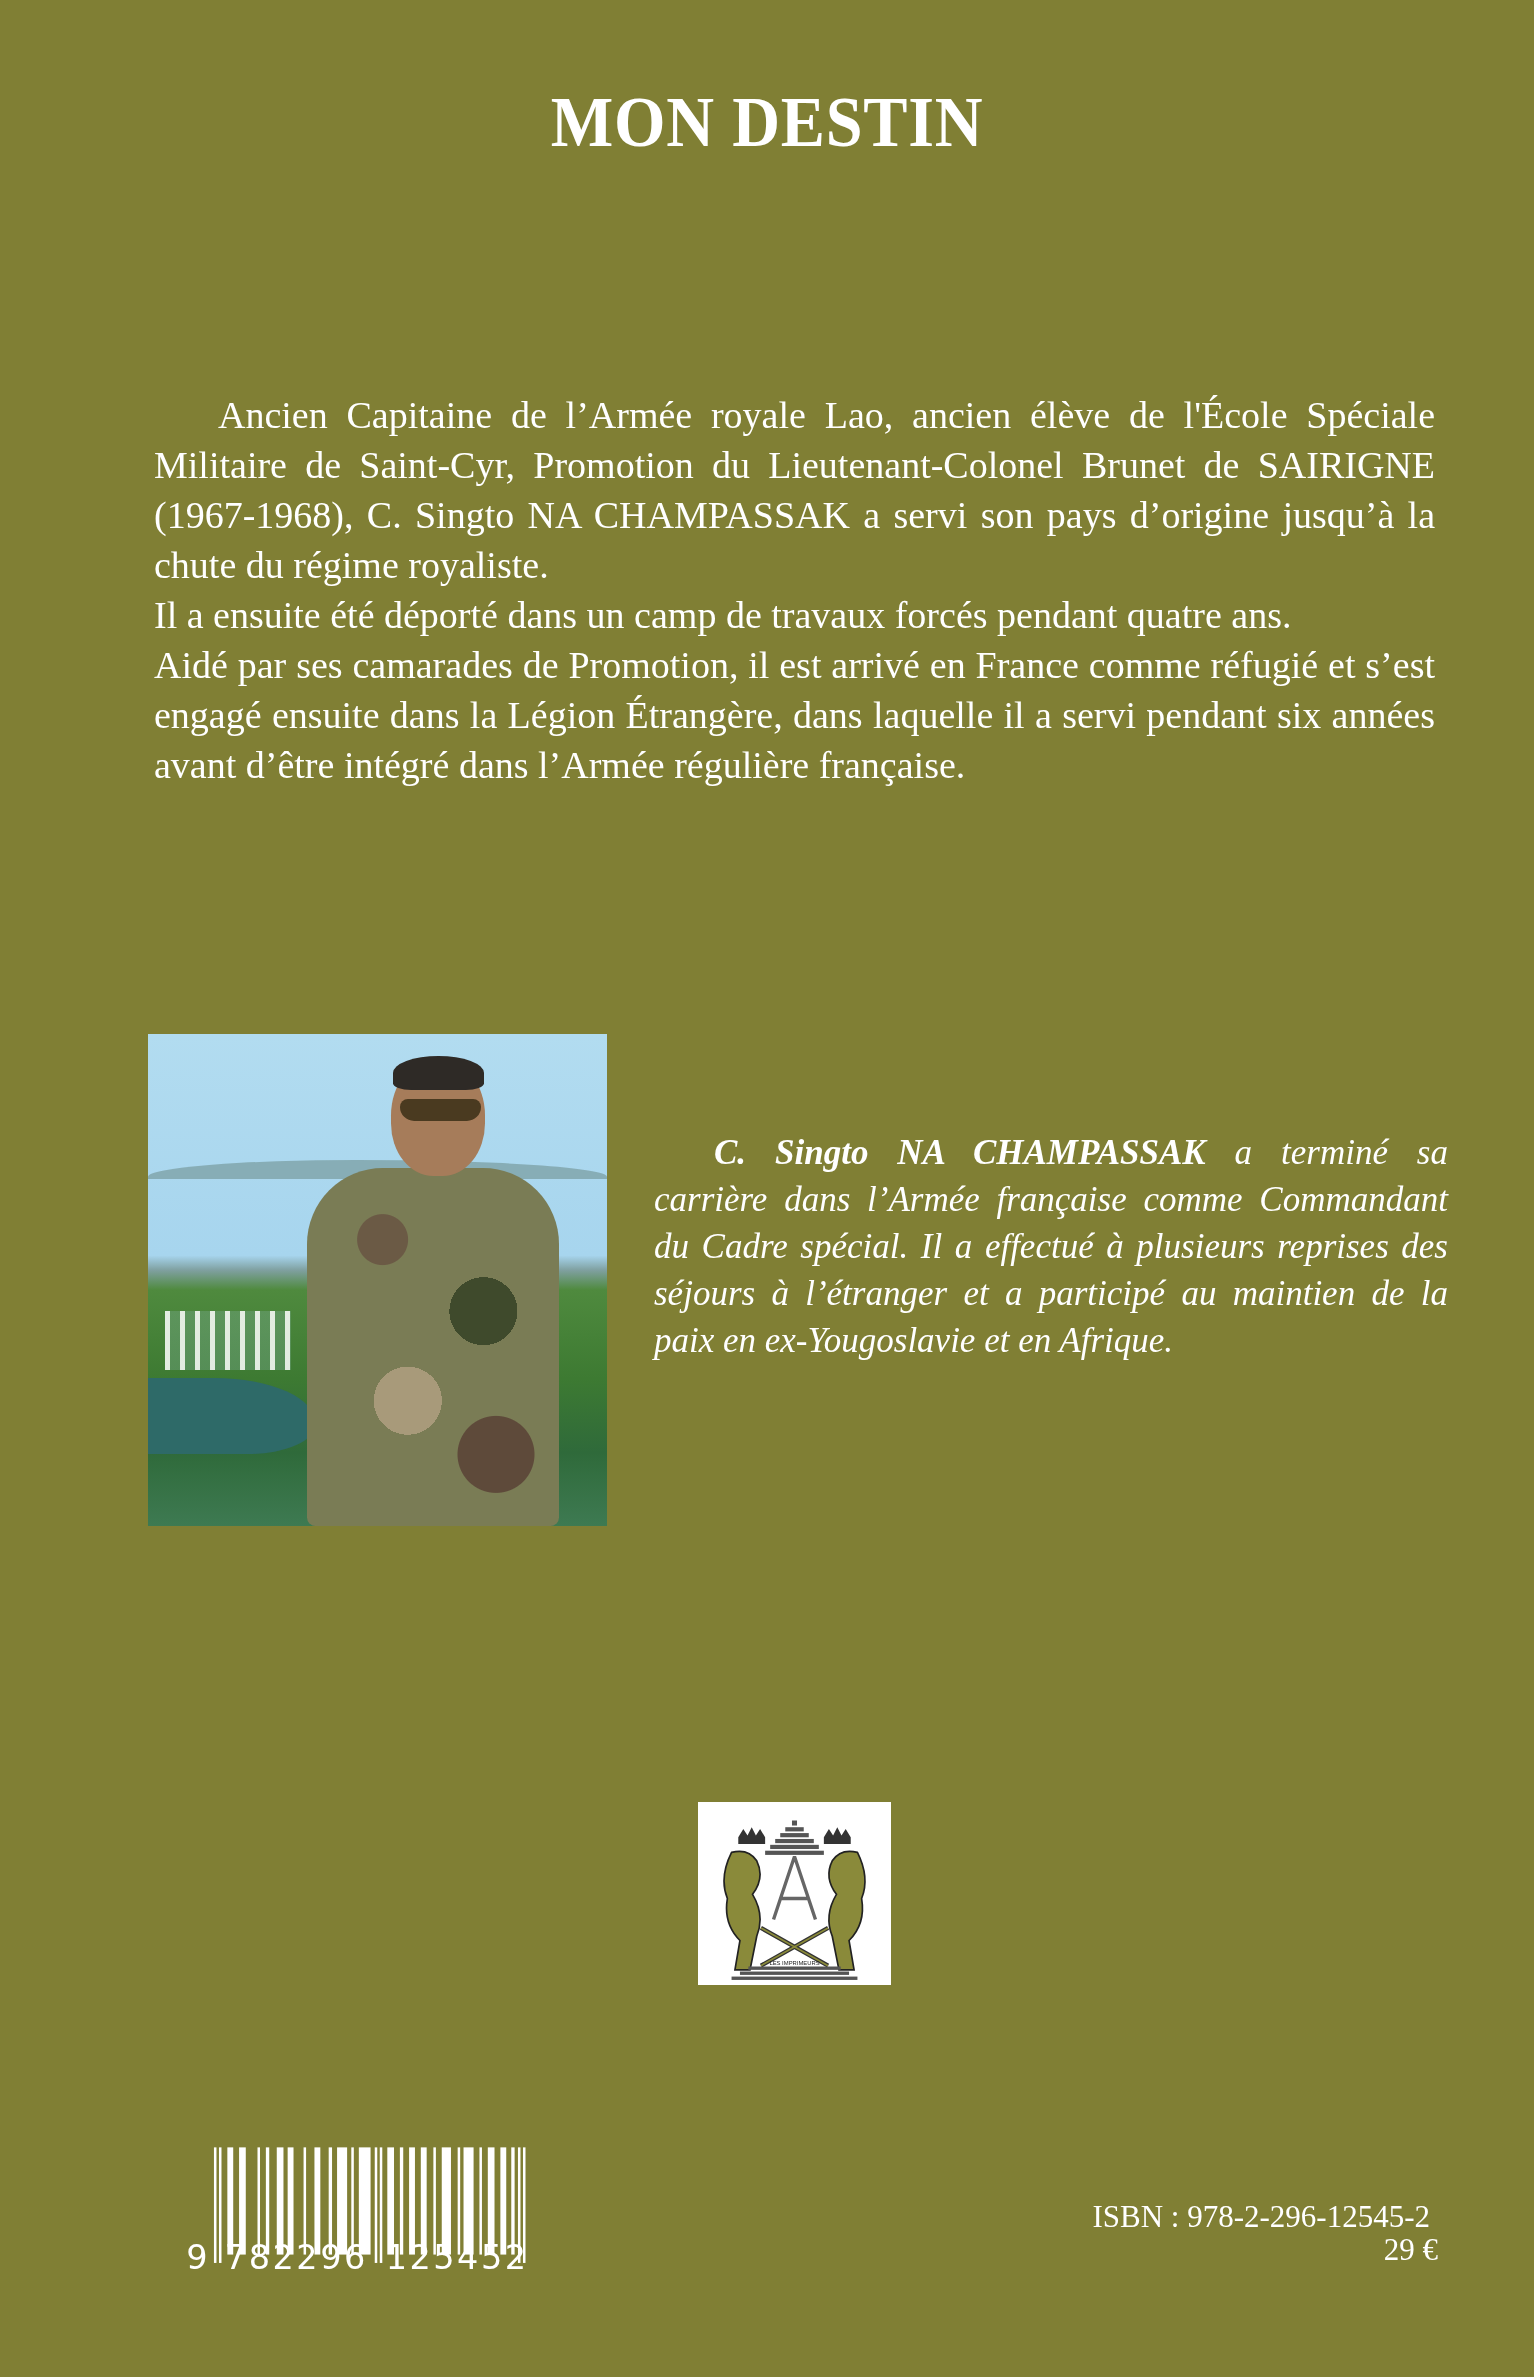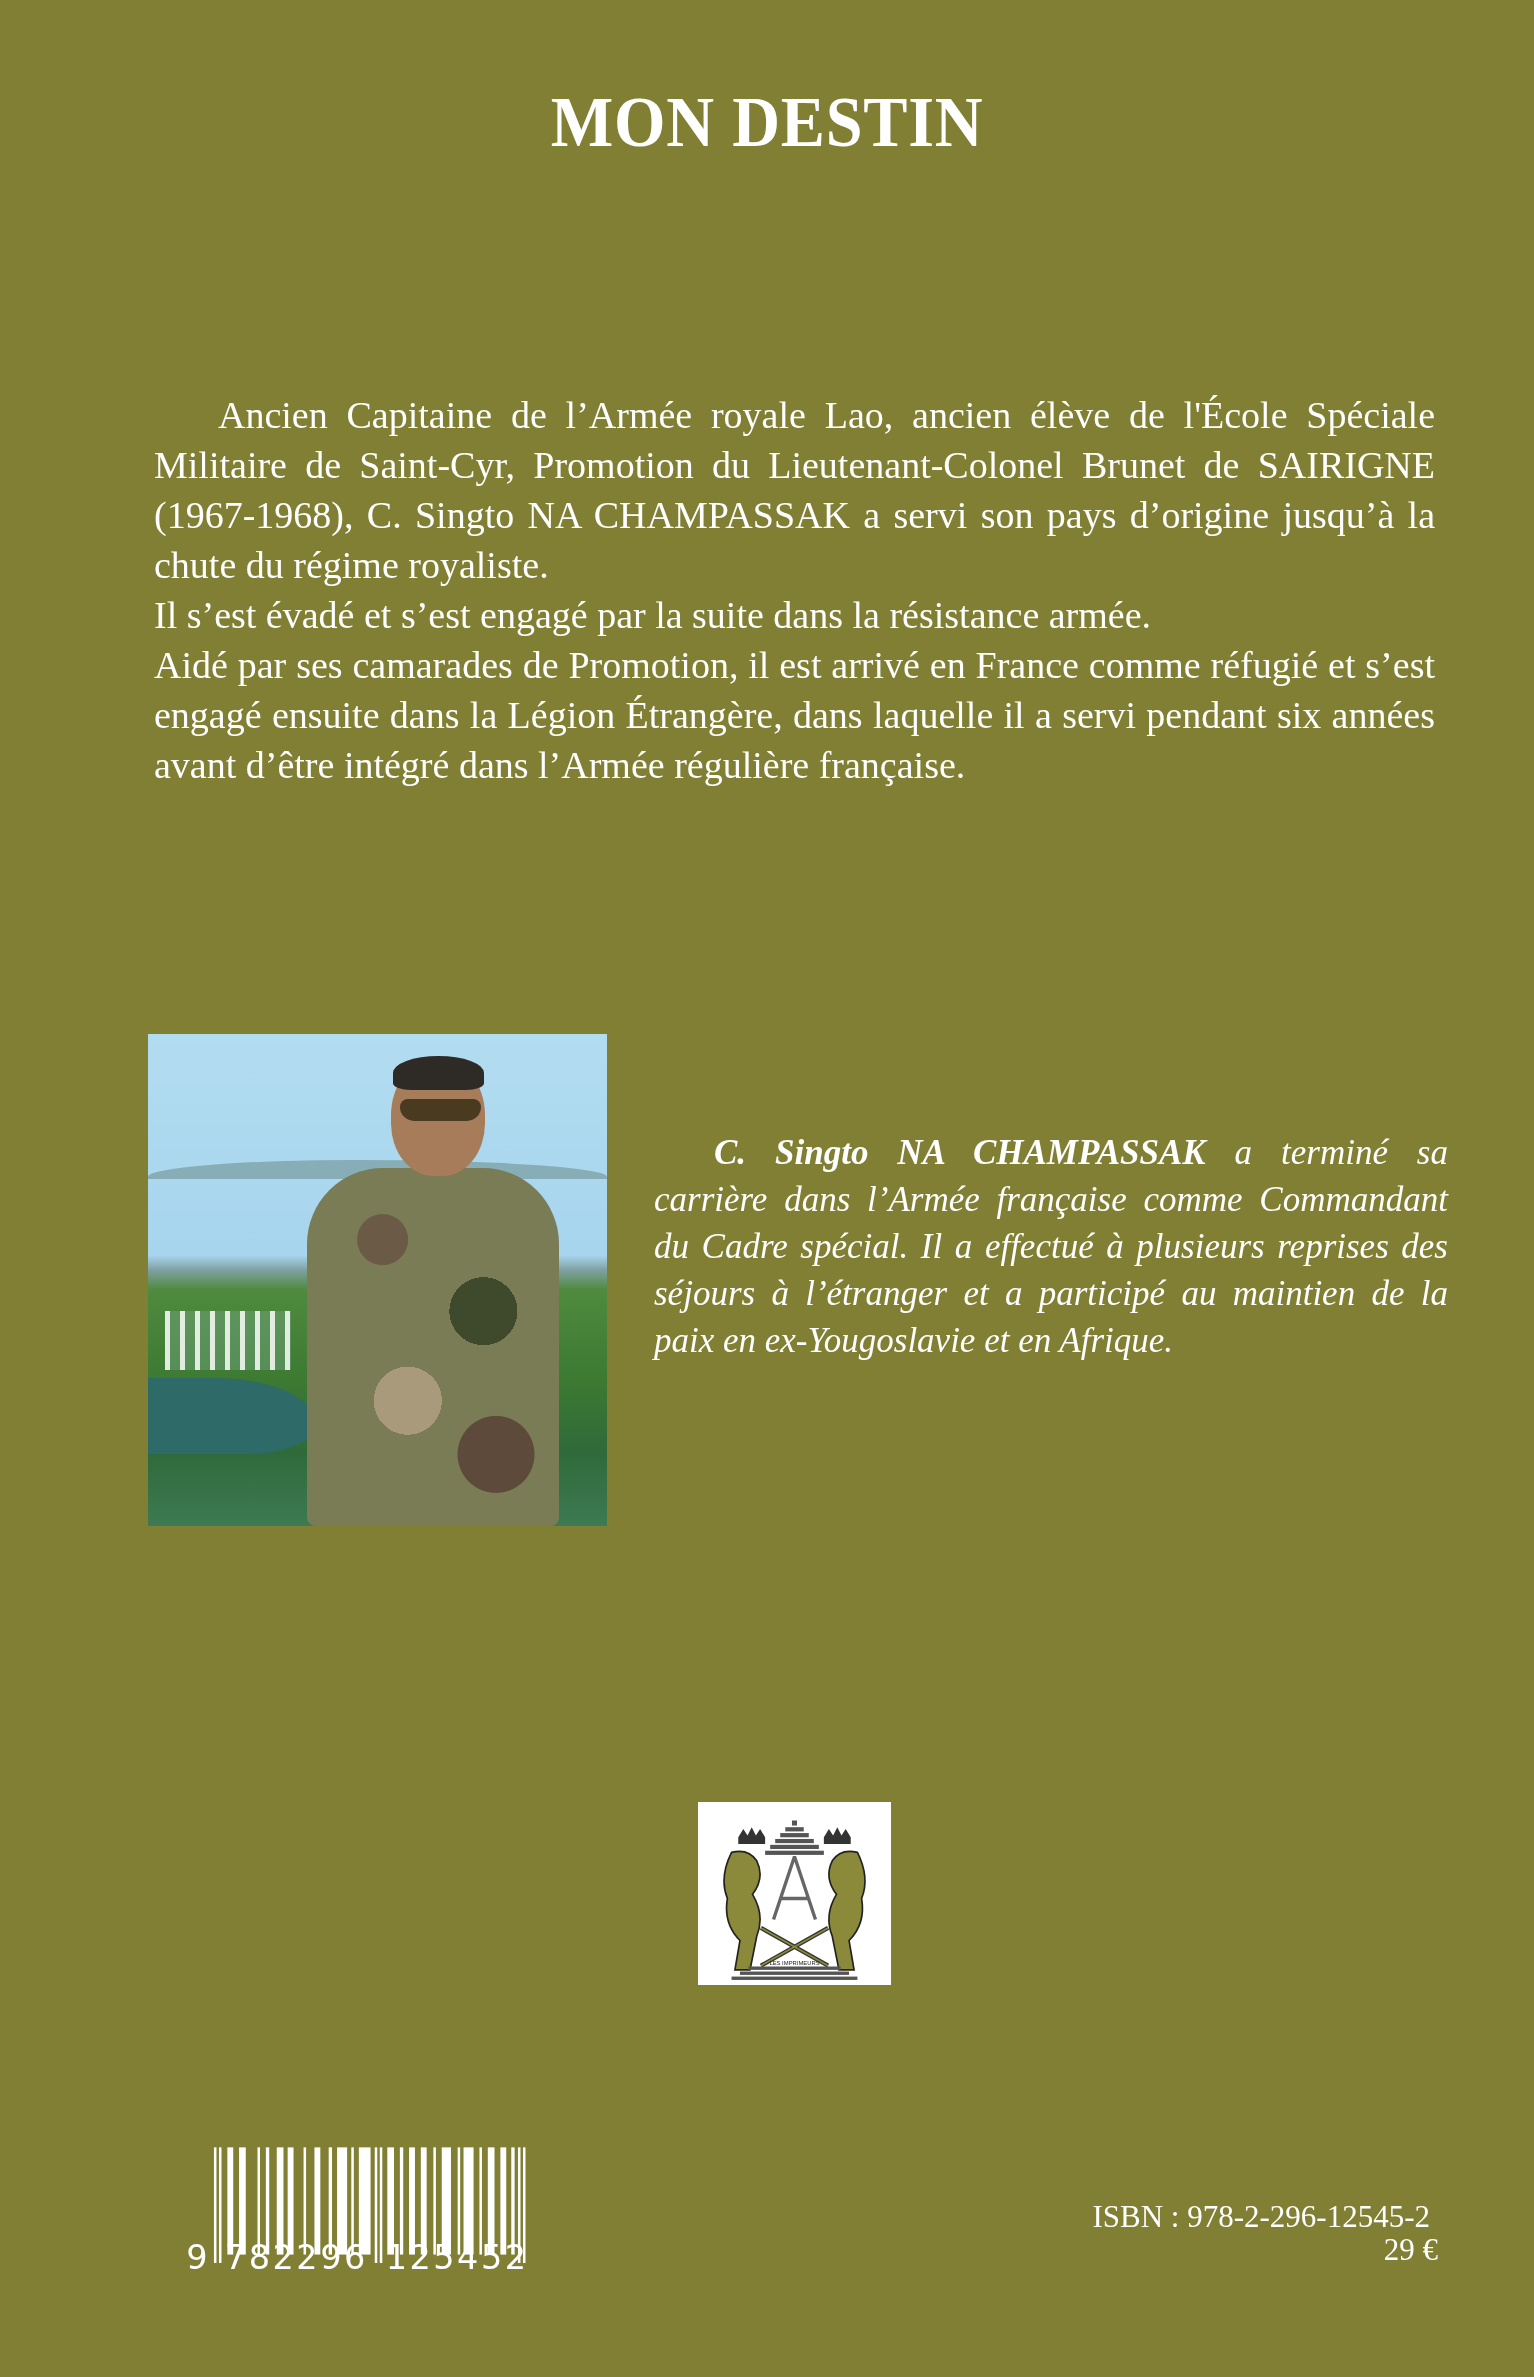--- a/index.html
+++ b/index.html
@@ -89,21 +89,21 @@
       font-size: 31px; margin: 0; white-space: nowrap; text-align: right;
     }
   </style>
 </head>
 <body>
 
 <h1 class="title">MON DESTIN</h1>
 
 <div class="bio">
   <p class="indent">Ancien Capitaine de l’Armée royale Lao, ancien élève de l'École Spéciale Militaire de Saint-Cyr, Promotion du Lieutenant-Colonel Brunet de SAIRIGNE (1967-1968), C. Singto NA CHAMPASSAK a servi son pays d’origine jusqu’à la chute du régime royaliste.</p>
-  <p>Il s’est évadé et s’est engagé par la suite dans la résistance armée.</p>
+  <p>Il a ensuite été déporté dans un camp de travaux forcés pendant quatre ans.</p>
   <p>Aidé par ses camarades de Promotion, il est arrivé en France comme réfugié et s’est engagé ensuite dans la Légion Étrangère, dans laquelle il a servi pendant six années avant d’être intégré dans l’Armée régulière française.</p>
 </div>
 
 <div class="photo" title="Author portrait in camouflage uniform with sunglasses, waterfalls and forest landscape behind">
   <div class="mountains"></div>
   <div class="falls"></div>
   <div class="lake"></div>
   <div class="man-body"></div>
   <div class="man-head"></div>
   <div class="man-hair"></div>

